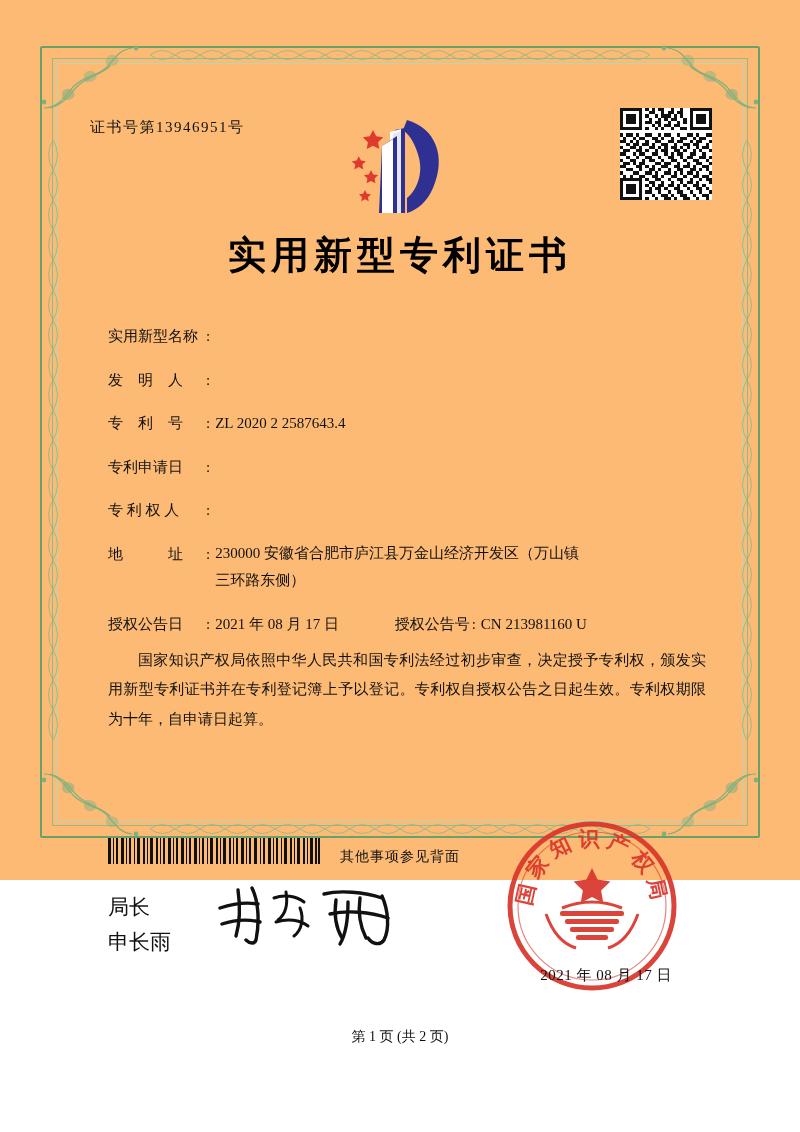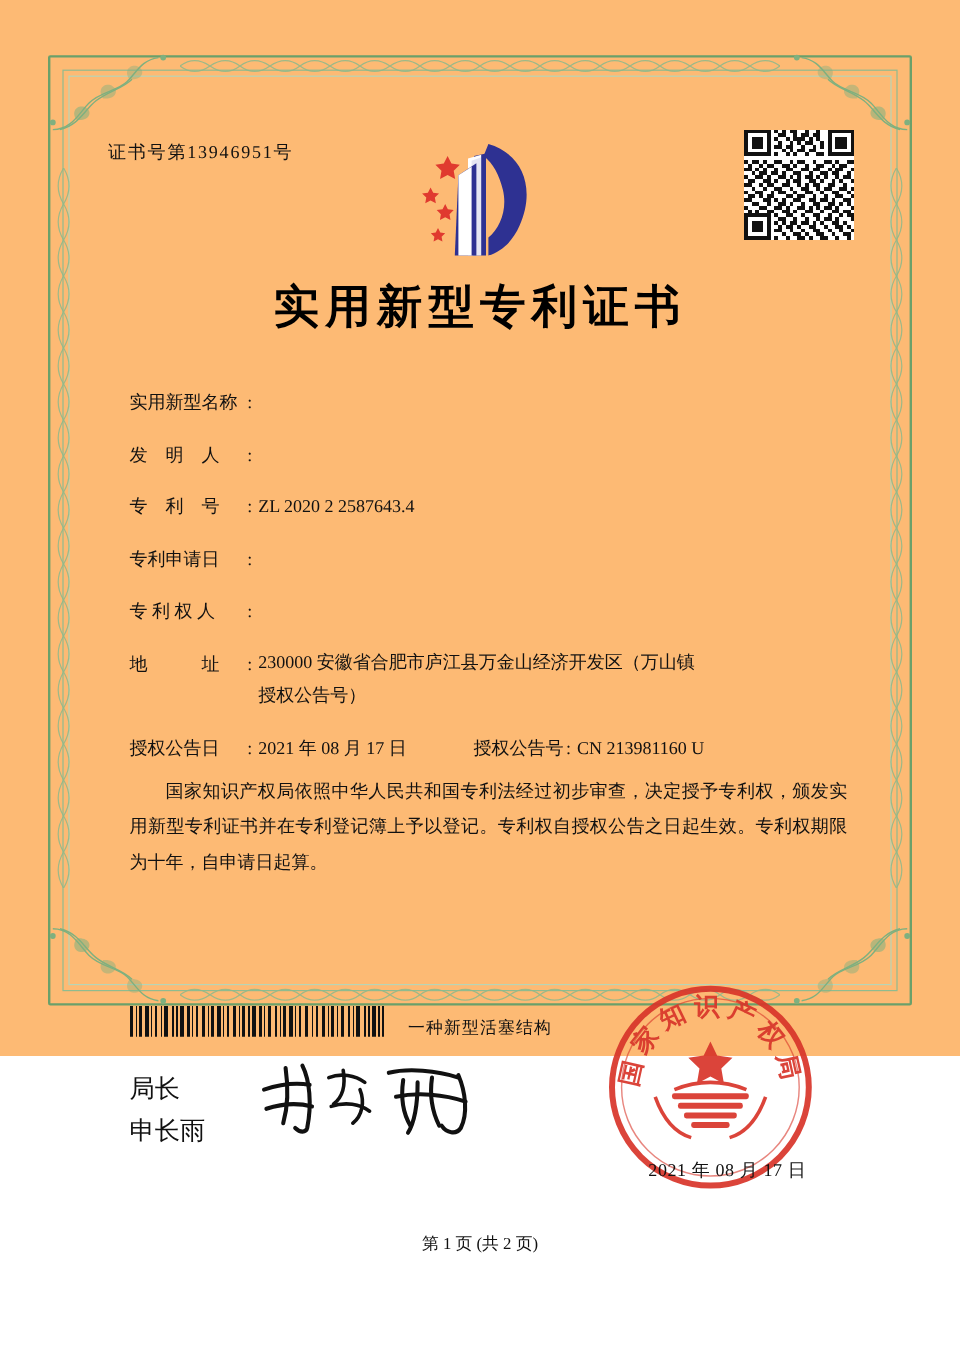--- a/index.html
+++ b/index.html
@@ -419,21 +419,21 @@
       <div class="frow">
         <span class="flabel">专 利 权 人</span>
         <span class="fcolon">:</span>
       </div>
 
       <div class="frow double">
         <span class="flabel">地　　　址</span>
         <span class="fcolon">:</span>
         <span class="fvalue">
           <span>230000 安徽省合肥市庐江县万金山经济开发区（万山镇</span>
-          <span class="line2">授权公告号）</span>
+          <span class="line2">三环路东侧）</span>
         </span>
       </div>
 
       <div class="frow inline-two">
         <span class="flabel">授权公告日</span>
         <span class="fcolon">:</span>
         <span class="fvalue">
           <span>2021 年 08 月 17 日</span>
           <span class="pub-right">
             <span class="plabel">授权公告号</span>
@@ -555,14 +555,14 @@
           </text>
         </g>
       </svg>
     </div>
 
     <div class="seal-date">2021 年 08 月 17 日</div>
 
     <div class="page-no">第 1 页 (共 2 页)</div>
   </div>
 
-  <div class="footnote">一种新型活塞结构</div>
+  <div class="footnote">其他事项参见背面</div>
 </div>
 
 </body></html>

